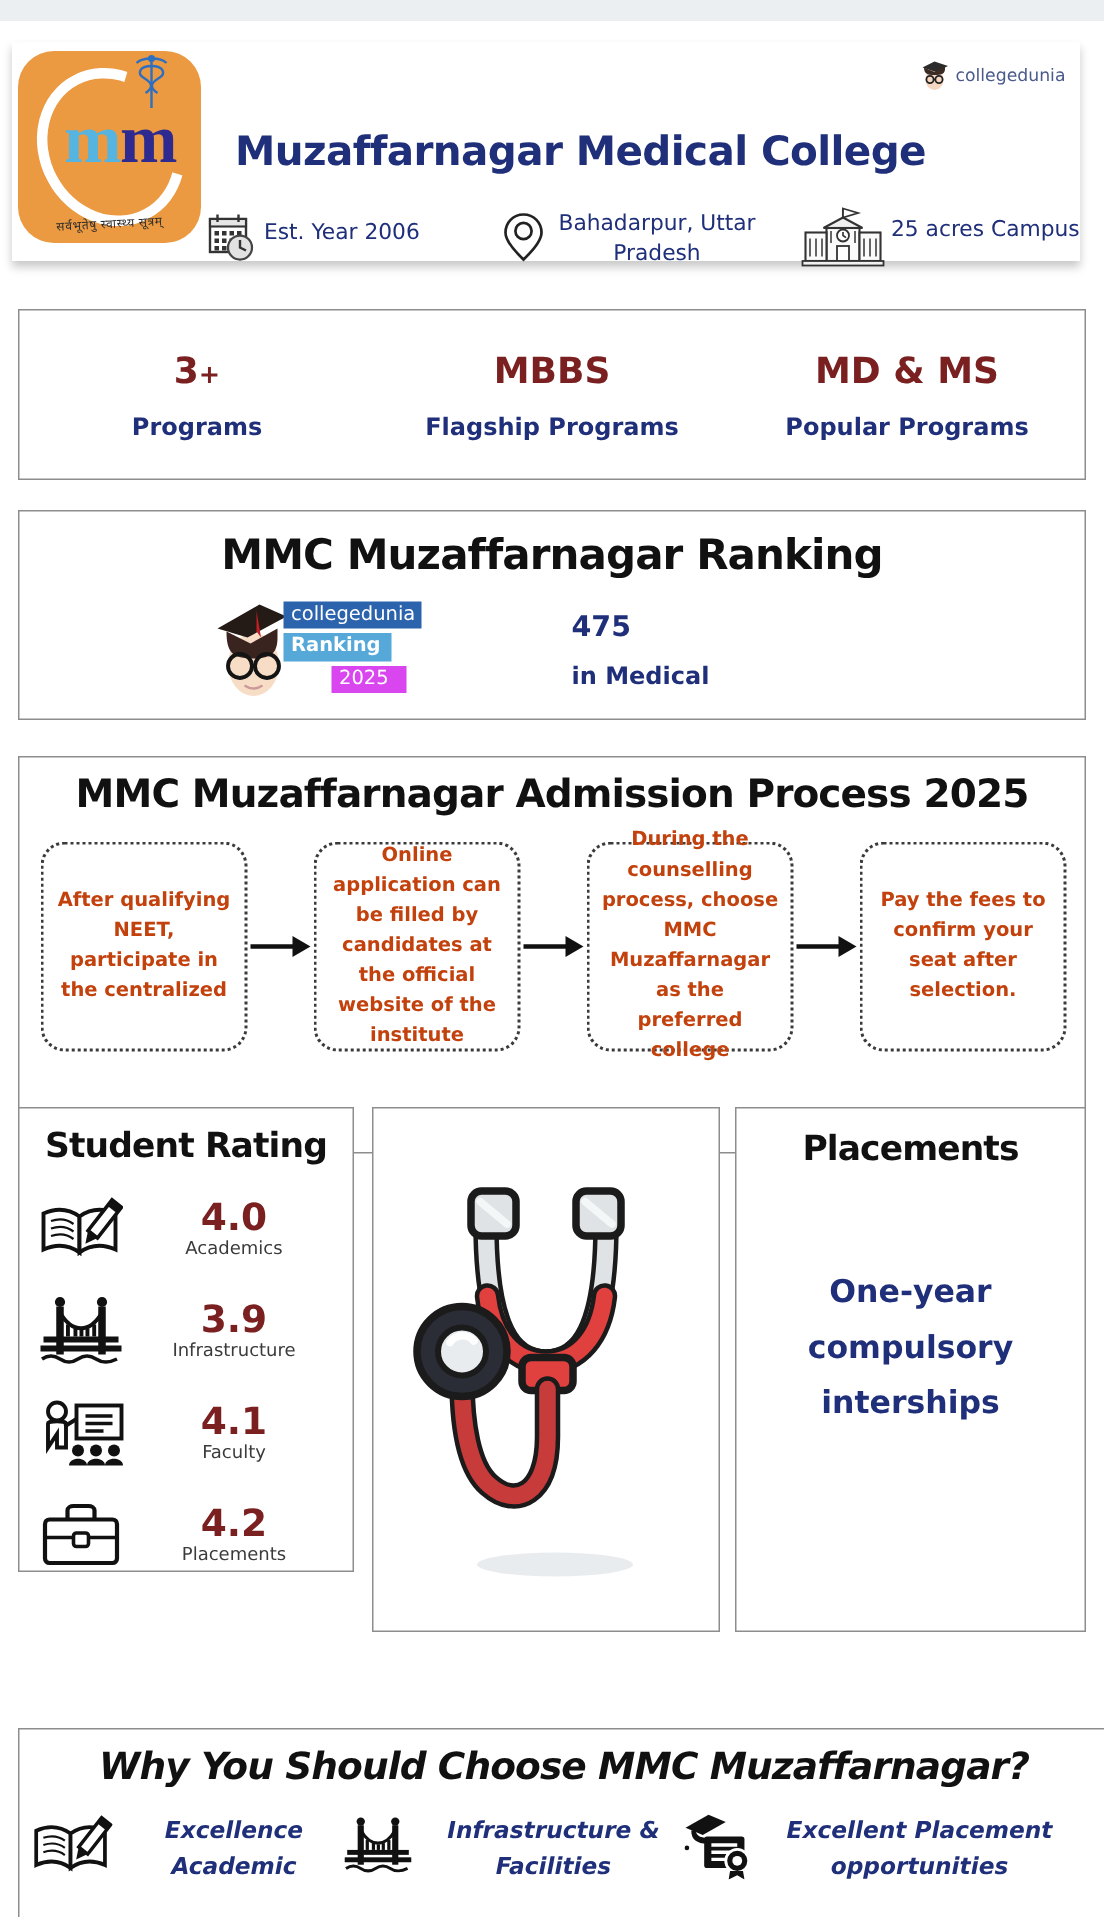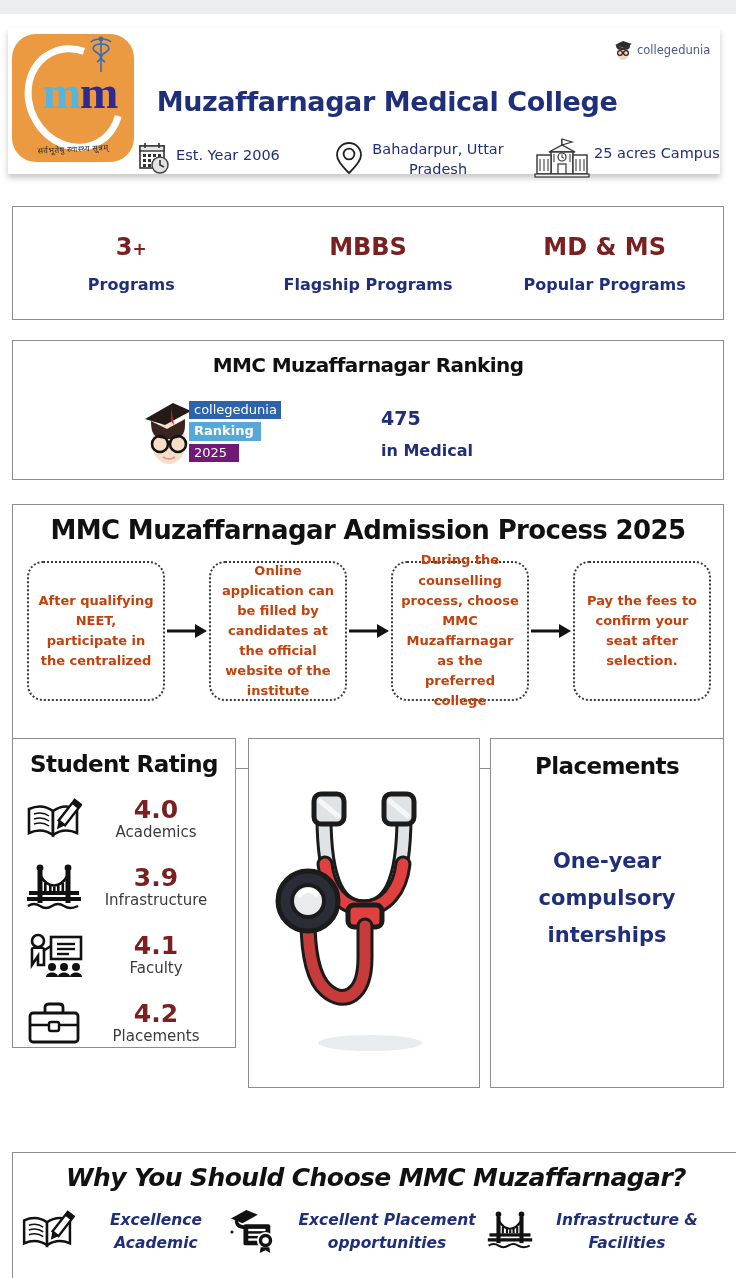--- a/index.html
+++ b/index.html
@@ -142,21 +142,21 @@
 
   
   .panel {
     position: absolute;
     background: #ffffff;
     border: 1px solid #8d8d8d;
     box-sizing: border-box;
   }
   .panel-title {
     text-align: center;
-    font-size: 20px;
+    font-size: 28px;
     font-weight: 700;
     color: #111111;
     font-family: "DejaVu Sans", sans-serif;
     letter-spacing: -0.6px;
   }
 
   
   .programs {
     top: 206px; left: 12px;
     width: 712px; height: 114px;
@@ -206,21 +206,21 @@
     font-size: 13px;
     color: #ffffff;
     font-family: "DejaVu Sans", sans-serif;
     padding: 1px 5px;
     line-height: 1.25;
     white-space: nowrap;
     overflow: hidden;
   }
   .cd-lab.l1 { background: #2b63ad; width: 82px; }
   .cd-lab.l2 { background: #55a8d8; width: 62px; font-weight: bold; }
-  .cd-lab.l3 { background: #701a75; width: 40px; }
+  .cd-lab.l3 { background: #d946ef; width: 40px; margin-left: 32px; }
   .rank-numbers {
     margin-left: 100px;
     text-align: left;
   }
   .rank-num {
     font-size: 19px;
     font-weight: 700;
     color: #1f2f7a;
     font-family: "DejaVu Sans", sans-serif;
     margin-bottom: 12px;
@@ -287,21 +287,21 @@
   .rate-icon { width: 58px; flex: 0 0 auto; display:flex; align-items:center; justify-content:center;}
   .rate-txt { margin-left: 8px; text-align: center; width: 130px; }
   .rate-score {
     font-size: 25px;
     font-weight: 700;
     color: #7b2020;
     font-family: "DejaVu Sans", sans-serif;
     line-height: 1.05;
   }
   .rate-label {
-    font-size: 15px;
+    font-size: 12px;
     color: #3b3b3b;
     font-family: "DejaVu Sans", sans-serif;
   }
 
   .image-panel {
     top: 738px; left: 248px;
     width: 232px; height: 350px;
     display: flex;
     align-items: center;
     justify-content: center;
@@ -685,40 +685,20 @@
             <g transform="rotate(38 42 18)">
               <rect x="38" y="2" width="8" height="26" fill="#fff" stroke="#111" stroke-width="2.4"></rect>
               <path d="M38 28 L42 36 L46 28 Z" fill="#111"></path>
               <rect x="38" y="2" width="8" height="5" fill="#111"></rect>
             </g>
           </svg>
         </span>
         <span class="why-text">Excellence Academic</span>
       </div>
 
-      <div class="why-item w3">
-        <span class="why-icon">
-          <svg width="50" height="46" viewBox="0 0 52 48">
-            <path d="M2 12 L18 3 L30 8 L14 17 Z" fill="#111"></path>
-            <path d="M6 14 C6 20 10 23 17 23 L17 19 C12 19 9 17 9 13 Z" fill="#111"></path>
-            <circle cx="3" cy="26" r="1.6" fill="#111"></circle>
-            <rect x="15" y="18" width="28" height="22" rx="2" fill="#111"></rect>
-            <g stroke="#fff" stroke-width="2.4">
-              <line x1="20" y1="24" x2="38" y2="24"></line>
-              <line x1="20" y1="29" x2="38" y2="29"></line>
-              <line x1="20" y1="34" x2="31" y2="34"></line>
-            </g>
-            <circle cx="38" cy="35" r="8" fill="#111" stroke="#fff" stroke-width="2"></circle>
-            <circle cx="38" cy="35" r="3.4" fill="#fff"></circle>
-            <path d="M33 42 L32 48 L38 45 L43 48 L42 42 Z" fill="#111"></path>
-          </svg>
-        </span>
-        <span class="why-text">Excellent Placement opportunities</span>
-      </div>
-
       <div class="why-item w2">
         <span class="why-icon">
           <svg width="46" height="42" viewBox="0 0 56 48">
             <circle cx="14" cy="5" r="3.4" fill="#111"></circle>
             <circle cx="42" cy="5" r="3.4" fill="#111"></circle>
             <rect x="11.5" y="8" width="5" height="32" fill="#111"></rect>
             <rect x="39.5" y="8" width="5" height="32" fill="#111"></rect>
             <path d="M14 12 C22 26 34 26 42 12" stroke="#111" stroke-width="2.6" fill="none"></path>
             <rect x="3" y="28" width="50" height="4" fill="#111"></rect>
             <g fill="#111">
@@ -728,16 +708,36 @@
                 <rect x="31" y="22.5" width="2.6" height="5.5"></rect>
               <rect x="35.5" y="20" width="2.6" height="8"></rect>
             </g>
             <rect x="1" y="34" width="54" height="4" fill="#111"></rect>
             <path d="M2 43 Q8 39 14 43 Q20 47 26 43 Q32 39 38 43 Q44 47 52 43" stroke="#111" stroke-width="2.4" fill="none"></path>
           </svg>
         </span>
         <span class="why-text">Infrastructure &amp; Facilities</span>
       </div>
 
+      <div class="why-item w3">
+        <span class="why-icon">
+          <svg width="50" height="46" viewBox="0 0 52 48">
+            <path d="M2 12 L18 3 L30 8 L14 17 Z" fill="#111"></path>
+            <path d="M6 14 C6 20 10 23 17 23 L17 19 C12 19 9 17 9 13 Z" fill="#111"></path>
+            <circle cx="3" cy="26" r="1.6" fill="#111"></circle>
+            <rect x="15" y="18" width="28" height="22" rx="2" fill="#111"></rect>
+            <g stroke="#fff" stroke-width="2.4">
+              <line x1="20" y1="24" x2="38" y2="24"></line>
+              <line x1="20" y1="29" x2="38" y2="29"></line>
+              <line x1="20" y1="34" x2="31" y2="34"></line>
+            </g>
+            <circle cx="38" cy="35" r="8" fill="#111" stroke="#fff" stroke-width="2"></circle>
+            <circle cx="38" cy="35" r="3.4" fill="#fff"></circle>
+            <path d="M33 42 L32 48 L38 45 L43 48 L42 42 Z" fill="#111"></path>
+          </svg>
+        </span>
+        <span class="why-text">Excellent Placement opportunities</span>
+      </div>
+
     </div>
   </div>
 
 </div>
 
 </body></html>

